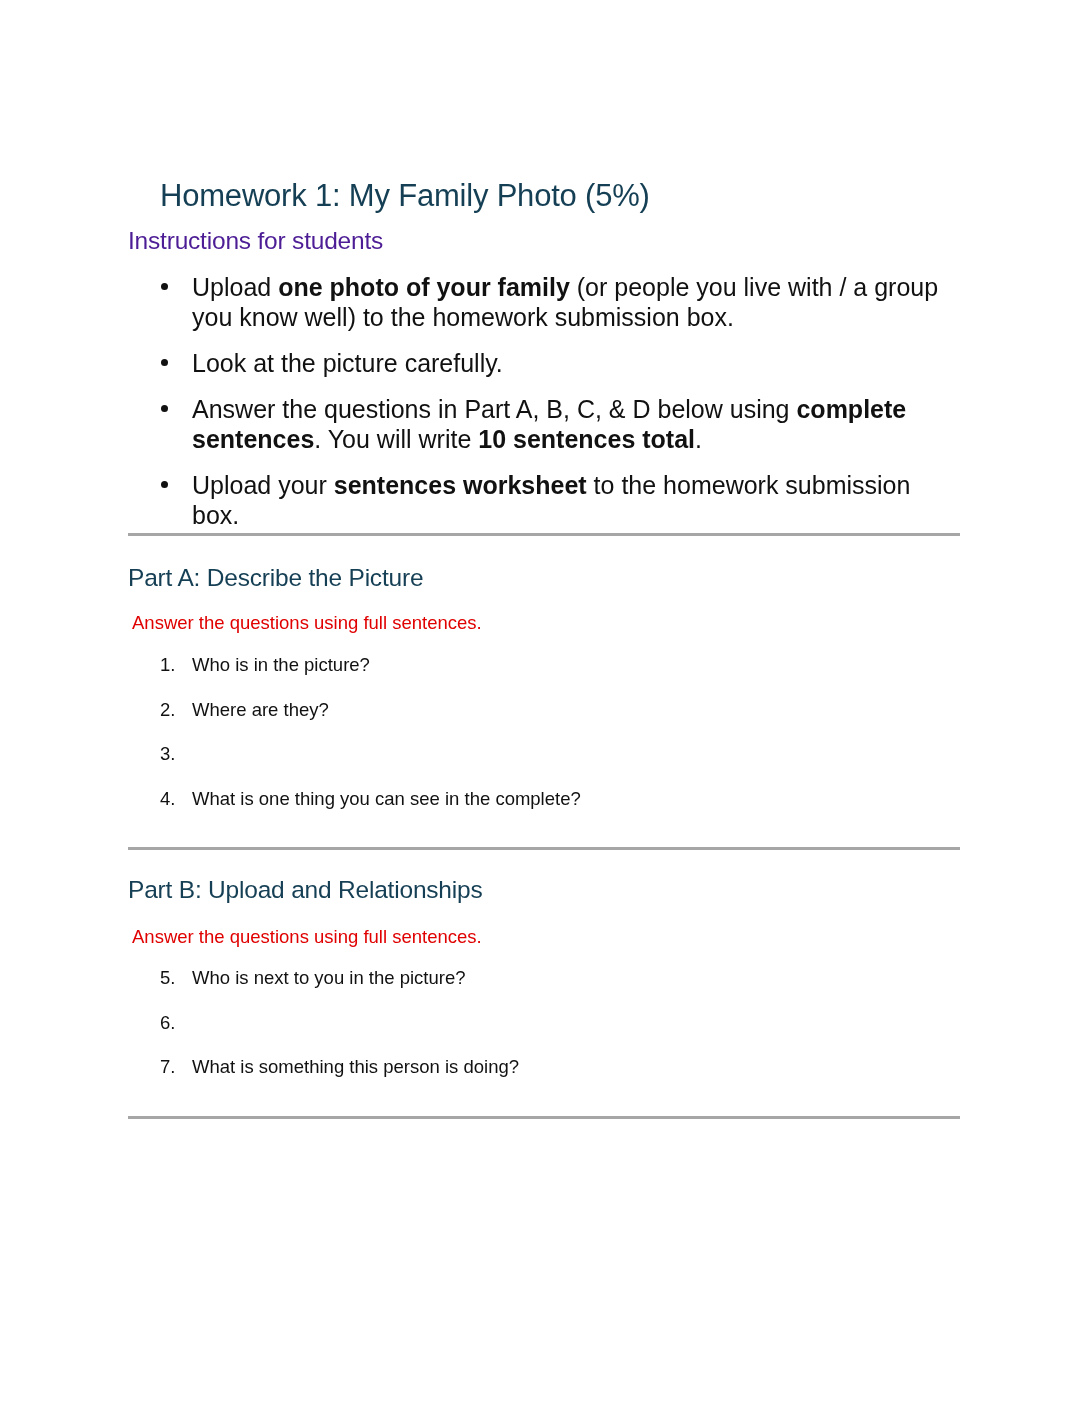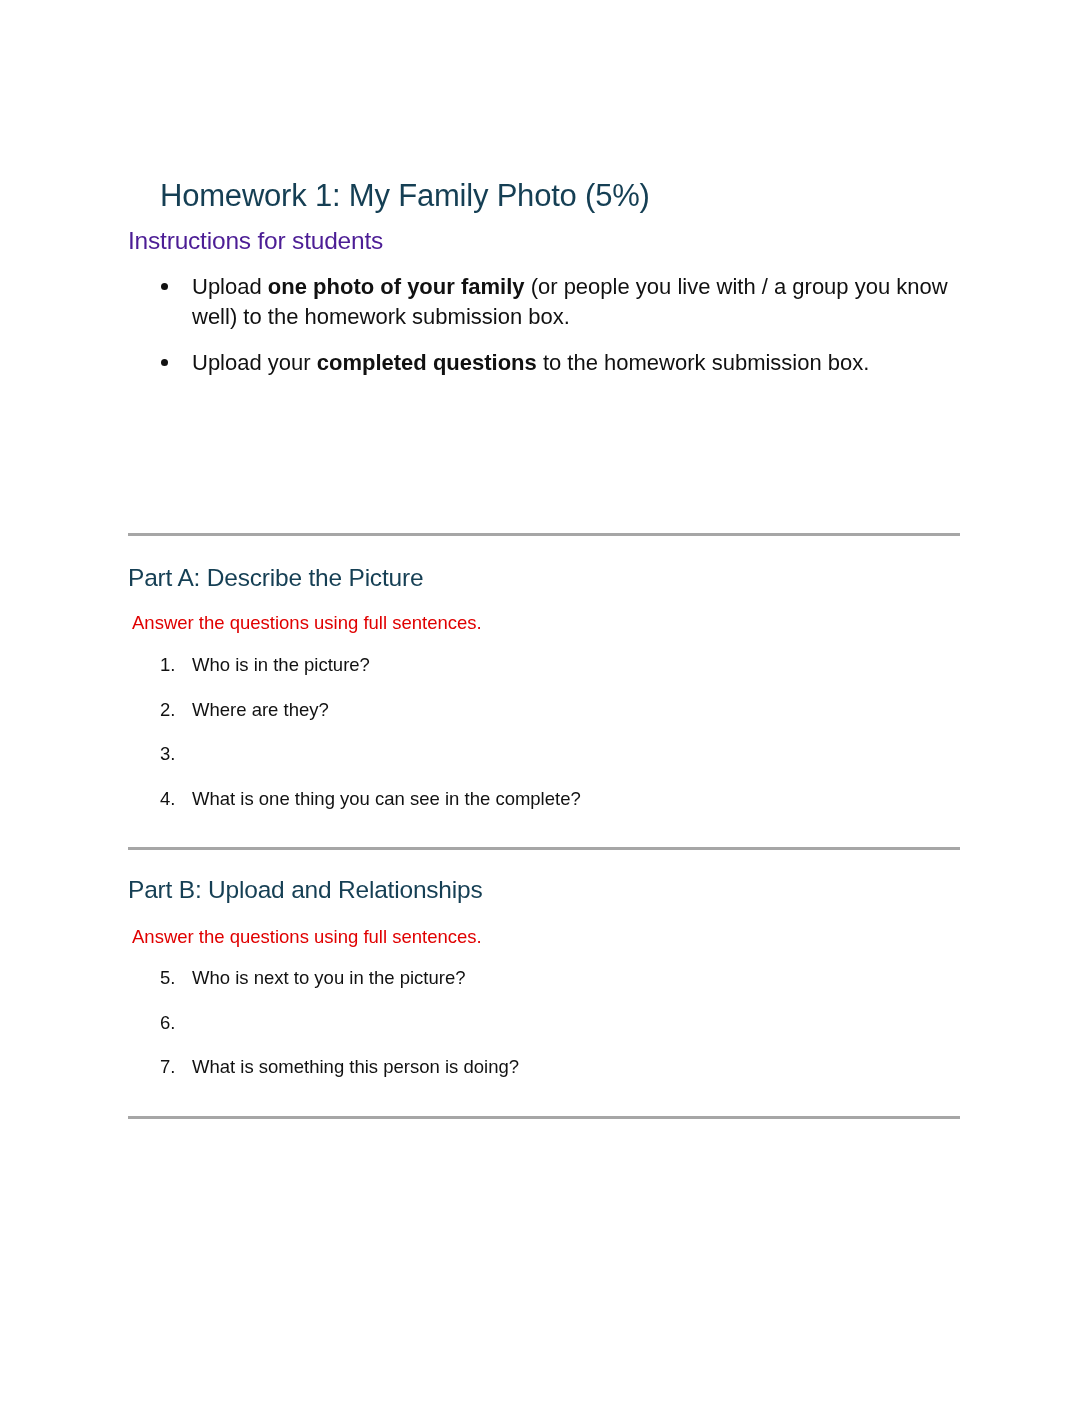--- a/index.html
+++ b/index.html
@@ -58,21 +58,21 @@
       background: #a6a6a6;
     }
     .bullets {
       position: absolute;
       left: 0;
       top: 272px;
       width: 832px;
       margin: 0;
       padding: 0;
       list-style: none;
-      font-size: 22px;
+      font-size: 25px;
       line-height: 30px;
     }
     .bullets li {
       position: relative;
       padding-left: 64px;
       margin-bottom: 16px;
     }
     .bullet-dot {
       position: absolute;
       left: 33px;
@@ -115,21 +115,29 @@
 
   <h2 class="h2" style="top: 227px; color: #4c1d95;">Instructions for students</h2>
 
   <ul class="bullets">
     <li>
       <span class="bullet-dot"></span>
       <span><span>Upload </span><b>one photo of your family</b><span> (or people you live with / a group you know well) to the homework submission box.</span></span>
     </li>
     <li>
       <span class="bullet-dot"></span>
-      <span><span>Upload your </span><b>completed questions</b><span> to the homework submission box.</span></span>
+      <span><span>Look at the picture carefully.</span></span>
+    </li>
+    <li>
+      <span class="bullet-dot"></span>
+      <span><span>Answer the questions in Part A, B, C, &amp; D below using </span><b>complete sentences</b><span>. You will write </span><b>10 sentences total</b><span>.</span></span>
+    </li>
+    <li>
+      <span class="bullet-dot"></span>
+      <span><span>Upload your </span><b>sentences worksheet</b><span> to the homework submission box.</span></span>
     </li>
   </ul>
 
   <div class="rule" style="top: 533px; background: rgb(166, 166, 166);"></div>
 
   <h2 class="h2" style="top: 564px; color: rgb(21, 63, 84);">Part A: Describe the Picture</h2>
   <p class="note" style="top: 608px; color: rgb(224, 0, 0);">Answer the questions using full sentences.</p>
   <ol class="olist" style="top:651px;">
     <li>
       <span class="num">1.</span>

